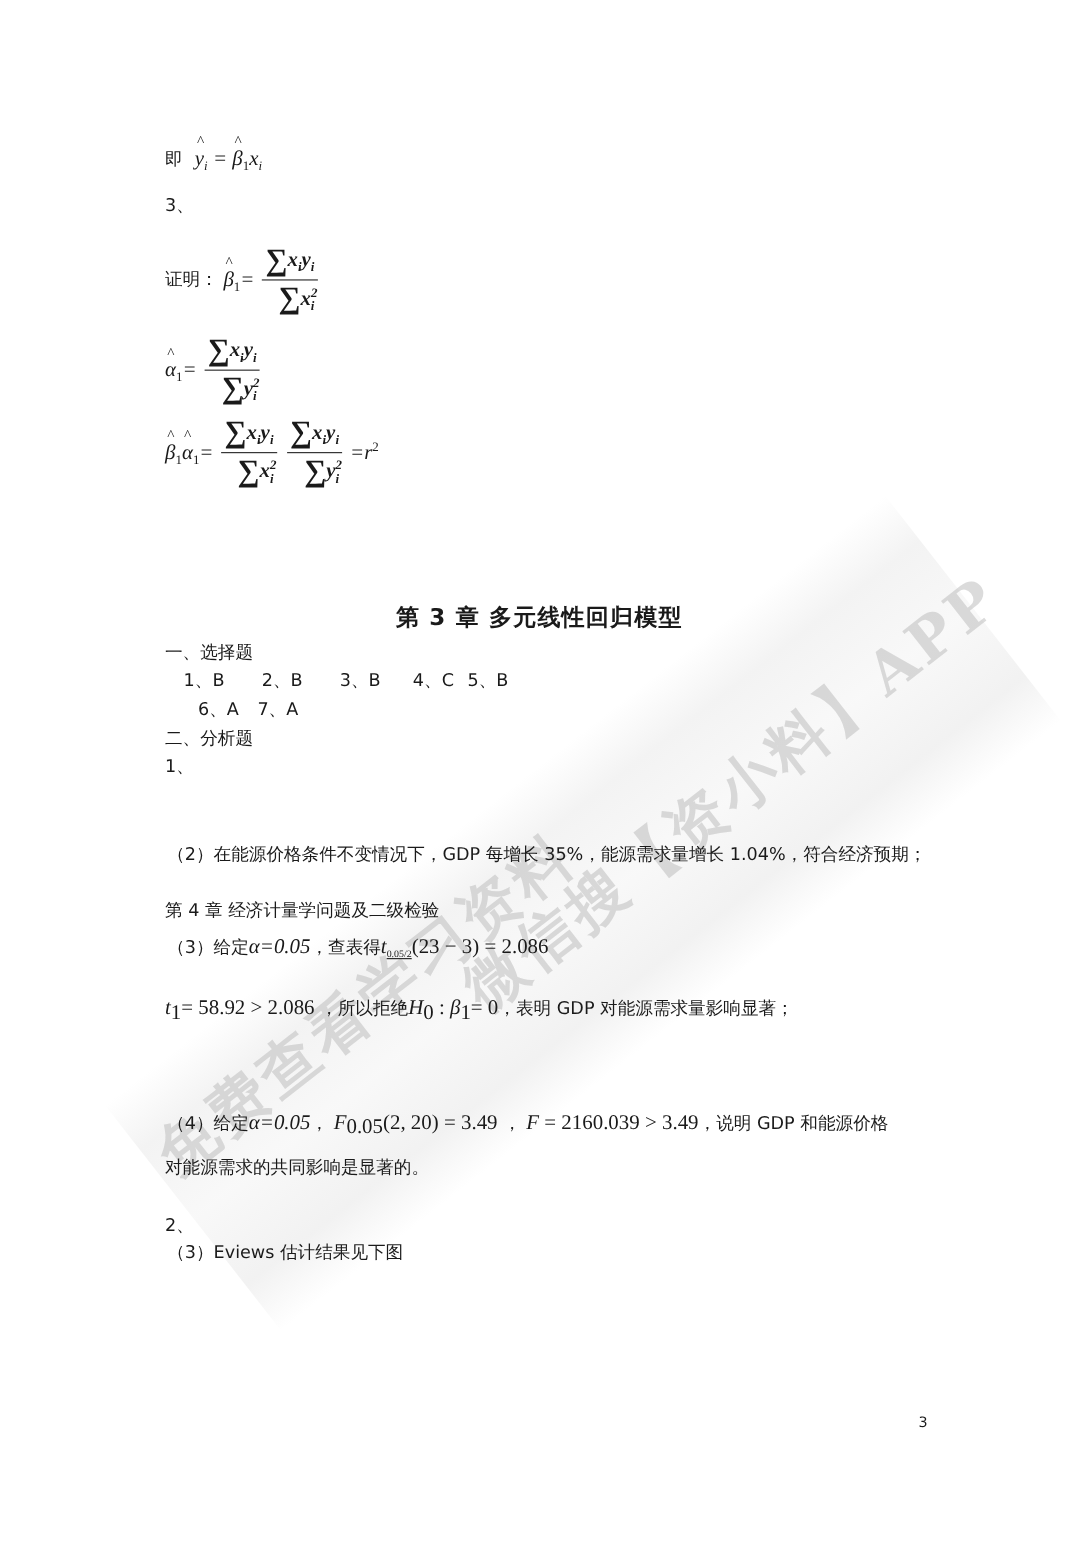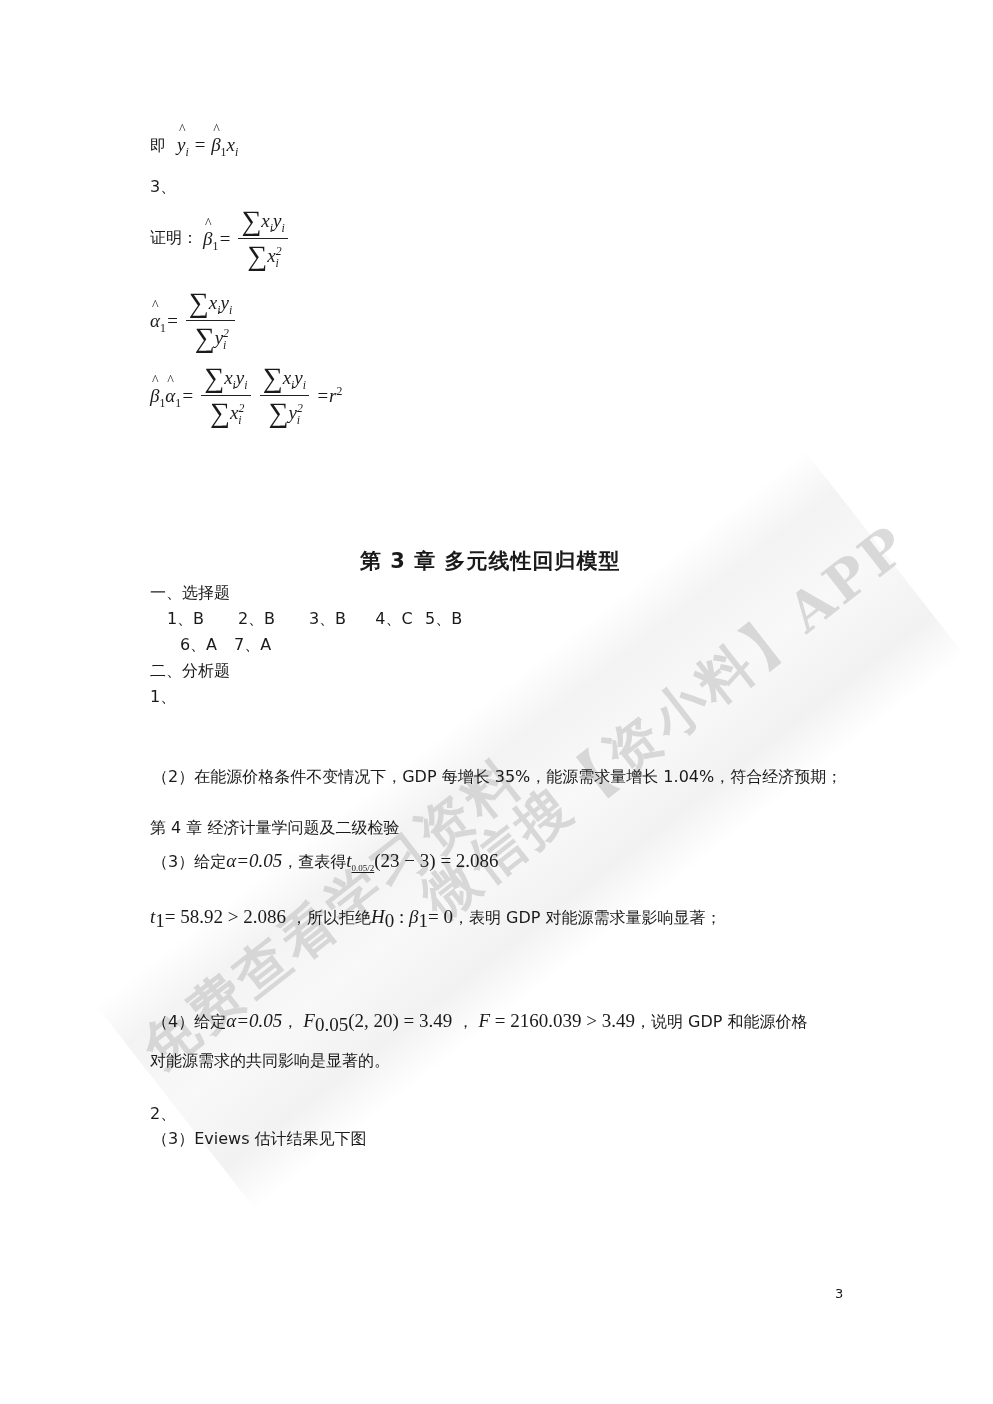--- a/index.html
+++ b/index.html
@@ -12,21 +12,21 @@
   .wm-text { position: absolute; font-family: "DejaVu Serif", serif; font-weight: bold;
              color: rgba(190,190,190,0.55); font-size: 54px; white-space: nowrap;
              transform: rotate(-38deg); transform-origin: left center; letter-spacing: 4px; }
   .wm1 { left: 150px; top: 1020px; }
   .wm2 { left: 430px; top: 870px; }
   .abs { position: absolute; }
   .cn { font-family: "DejaVu Sans", sans-serif; font-size: 16px; }
   .math { font-family: "Liberation Serif", "DejaVu Serif", serif; font-size: 19px; }
   .it { font-style: italic; }
   sub, sup { font-size: 0.62em; line-height: 0; }
-  .frac { display: inline-block; vertical-align: middle; text-align: center; margin: 0 2px; }
+  .frac { display: inline-block; vertical-align: middle; text-align: right; margin: 16px 2px; font-weight: bold; }
   .frac .num { display: block; border-bottom: 1px solid #222; padding: 0 3px 1px; }
   .frac .den { display: block; padding: 1px 3px 0; }
   .sigma { font-size: 28px; vertical-align: -3px; }
   .hat { position: relative; display: inline-block; }
   .hat::before { content: "^"; position: absolute; left: 2px; top: -12px; font-size: 14px; font-style: normal; }
   .title { font-weight: bold; font-size: 21px; letter-spacing: 1px; }
   .answers span { display: inline-block; text-align: center; }
   .pagenum { font-size: 13px; }
 </style>
 </head>

